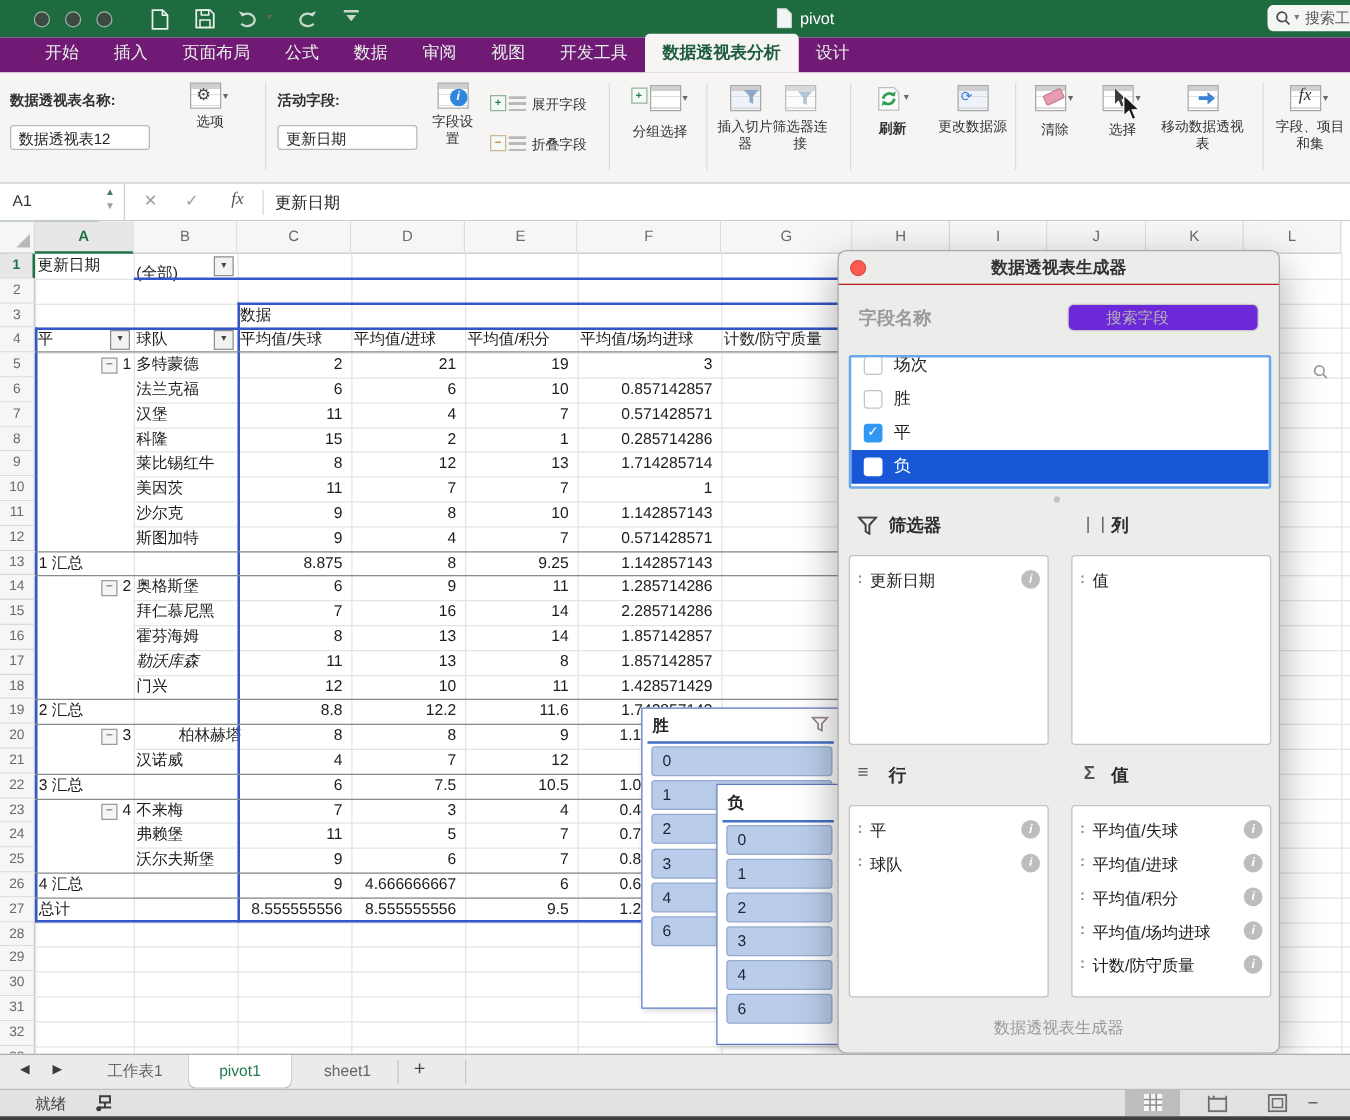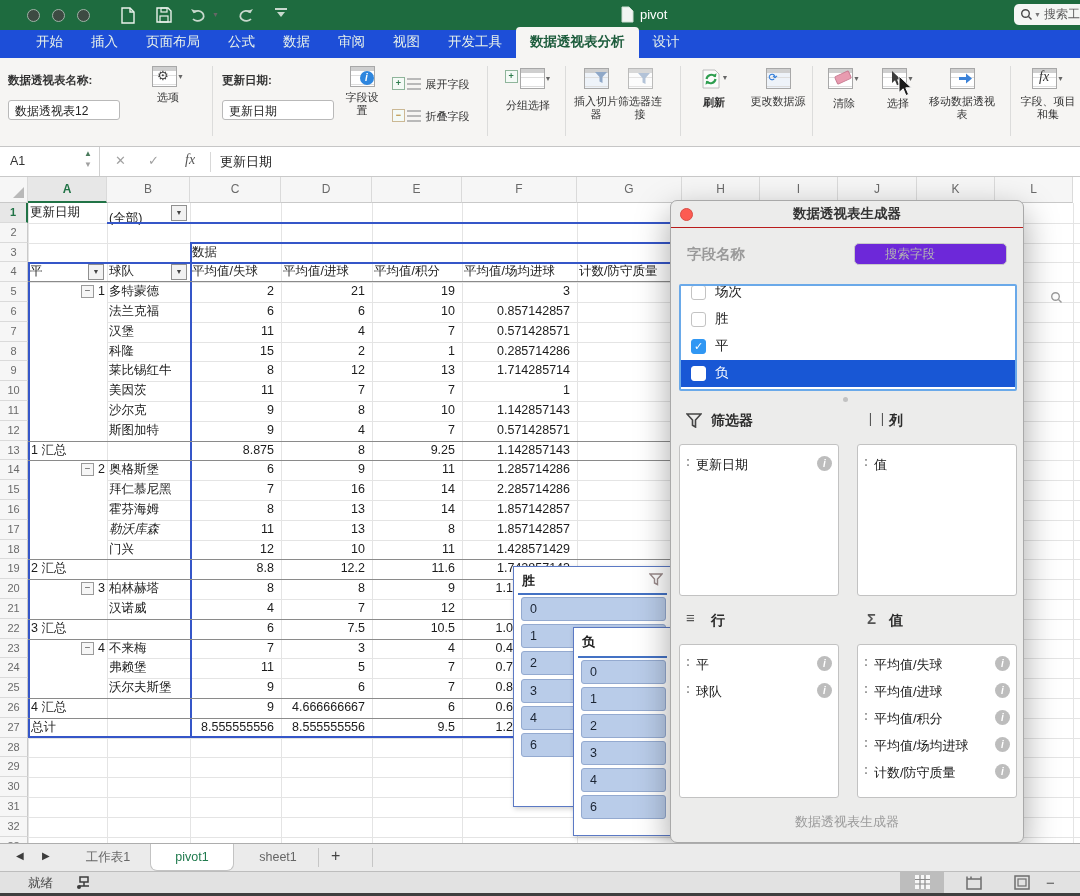--- a/index.html
+++ b/index.html
@@ -7,21 +7,21 @@
        font-family:"Liberation Sans","DejaVu Sans",sans-serif;color:#222;-webkit-font-smoothing:antialiased;}
   .abs{position:absolute;}
   
   #titlebar{left:0;top:0;width:1080px;height:30px;background:#1e6b3f;}
   .light{width:13px;height:13px;border-radius:50%;background:#3d4a42;border:1px solid #9fb3a7;box-sizing:border-box;}
   .tico{color:#eaf2ec;}
   #doc-title{color:#fff;font-size:13px;}
   #tb-search{height:21px;background:#f4f6f4;border-radius:5px;display:flex;align-items:center;
              font-size:12px;color:#5c5c5c;padding-left:6px;overflow:hidden;}
   
-  #tabrow{left:0;top:30px;width:1080px;height:28px;background:#1d4ed8;display:flex;align-items:flex-end;padding-left:22px;box-sizing:border-box;}
+  #tabrow{left:0;top:30px;width:1080px;height:28px;background:#701a75;display:flex;align-items:flex-end;padding-left:22px;box-sizing:border-box;}
   .rtab{color:#e8f1ea;font-size:13.5px;padding:6px 14px 7px 14px;white-space:nowrap;}
   .rtab.active{background:#f6f5f3;color:#1d5c3c;font-weight:bold;border-radius:4px 4px 0 0;}
   
   #ribbon{left:0;top:58px;width:1080px;height:89px;background:#f6f5f3;border-bottom:1px solid #c6c6c6;box-sizing:border-box;}
   .rsep{position:absolute;top:8px;width:1px;height:70px;background:#dcdcdb;}
   .rlabel{position:absolute;font-size:11.5px;color:#333;font-weight:bold;}
   .rinput{position:absolute;height:20px;background:#fff;border:1px solid #b9b9b9;border-radius:3px;
           font-size:12px;color:#222;line-height:20px;padding-left:6px;box-sizing:border-box;}
   .rbtn{position:absolute;text-align:center;}
   .rbtn .lbl{font-size:11px;color:#333;line-height:1.15;display:block;}
@@ -160,21 +160,21 @@
     </div>
 
   <div id="ribbon" class="abs">
     <span class="rlabel" style="left:8px;top:15px;">数据透视表名称:</span>
     <div class="rinput" style="left:8px;top:42px;width:112px;">数据透视表12</div>
     <div class="rbtn" style="left:140px;top:8px;width:56px;">
       <span class="tbl"><span class="badge" style="left:4px;top:1px;color:#444;">⚙</span></span><span class="dd" style="vertical-align:8px;">▼</span>
       <span class="lbl">选项</span>
     </div>
     <div class="rsep" style="left:212px;"></div>
-    <span class="rlabel" style="left:222px;top:15px;">更新日期:</span>
+    <span class="rlabel" style="left:222px;top:15px;">活动字段:</span>
     <div class="rinput" style="left:222px;top:42px;width:112px;">更新日期</div>
     <div class="rbtn" style="left:342px;top:8px;width:40px;">
       <span class="tbl"><span class="badge infodot" style="left:9px;top:4px;">i</span></span>
       <span class="lbl">字段设置</span>
     </div>
     <div class="rbtn" style="left:392px;top:16px;width:82px;text-align:left;">
       <span class="minibox">+</span><span class="minilines"></span> <span class="inl">展开字段</span>
     </div>
     <div class="rbtn" style="left:392px;top:48px;width:82px;text-align:left;">
       <span class="minibox" style="color:#b5862d;border-color:#cbb894;">−</span><span class="minilines"></span> <span class="inl">折叠字段</span>
@@ -421,21 +421,21 @@
       <div class="cellt num" style="left: 192px; top: 362.6px; width: 82px; height: 19.8px; line-height: 19.8px;">12</div>
       <div class="cellt num" style="left: 283px; top: 362.6px; width: 82px; height: 19.8px; line-height: 19.8px;">10</div>
       <div class="cellt num" style="left: 374px; top: 362.6px; width: 81px; height: 19.8px; line-height: 19.8px;">11</div>
       <div class="cellt num" style="left: 464px; top: 362.6px; width: 106px; height: 19.8px; line-height: 19.8px;">1.428571429</div>
       <div class="cellt" style="left: 30px; top: 382.4px; width: 158px; height: 19.8px; line-height: 19.8px; padding-left: 1px;">2 汇总</div>
       <div class="cellt num" style="left: 192px; top: 382.4px; width: 82px; height: 19.8px; line-height: 19.8px;">8.8</div>
       <div class="cellt num" style="left: 283px; top: 382.4px; width: 82px; height: 19.8px; line-height: 19.8px;">12.2</div>
       <div class="cellt num" style="left: 374px; top: 382.4px; width: 81px; height: 19.8px; line-height: 19.8px;">11.6</div>
       <div class="cellt num" style="left: 464px; top: 382.4px; width: 106px; height: 19.8px; line-height: 19.8px;">1.742857143</div>
       <div class="cellt" style="left: 30px; top: 402.2px; width: 75px; height: 19.8px; line-height: 19.8px; text-align: right;"><span class="grpbox">−</span>3</div>
-      <div class="cellt" style="left: 109px; top: 402.2px; width: 79px; height: 19.8px; line-height: 19.8px;">柏林赫塔</div>
+      <div class="cellt" style="left: 109px; top: 402.2px; width: 79px; height: 19.8px; line-height: 19.8px; padding-left: 34px;">柏林赫塔</div>
       <div class="cellt num" style="left: 192px; top: 402.2px; width: 82px; height: 19.8px; line-height: 19.8px;">8</div>
       <div class="cellt num" style="left: 283px; top: 402.2px; width: 82px; height: 19.8px; line-height: 19.8px;">8</div>
       <div class="cellt num" style="left: 374px; top: 402.2px; width: 81px; height: 19.8px; line-height: 19.8px;">9</div>
       <div class="cellt num" style="left: 462px; top: 402.2px; width: 51px; height: 19.8px; line-height: 19.8px;">1.1</div>
       <div class="cellt" style="left: 109px; top: 422px; width: 79px; height: 19.8px; line-height: 19.8px;">汉诺威</div>
       <div class="cellt num" style="left: 192px; top: 422px; width: 82px; height: 19.8px; line-height: 19.8px;">4</div>
       <div class="cellt num" style="left: 283px; top: 422px; width: 82px; height: 19.8px; line-height: 19.8px;">7</div>
       <div class="cellt num" style="left: 374px; top: 422px; width: 81px; height: 19.8px; line-height: 19.8px;">12</div>
       <div class="cellt" style="left: 30px; top: 441.8px; width: 158px; height: 19.8px; line-height: 19.8px; padding-left: 1px;">3 汇总</div>
       <div class="cellt num" style="left: 192px; top: 441.8px; width: 82px; height: 19.8px; line-height: 19.8px;">6</div>

